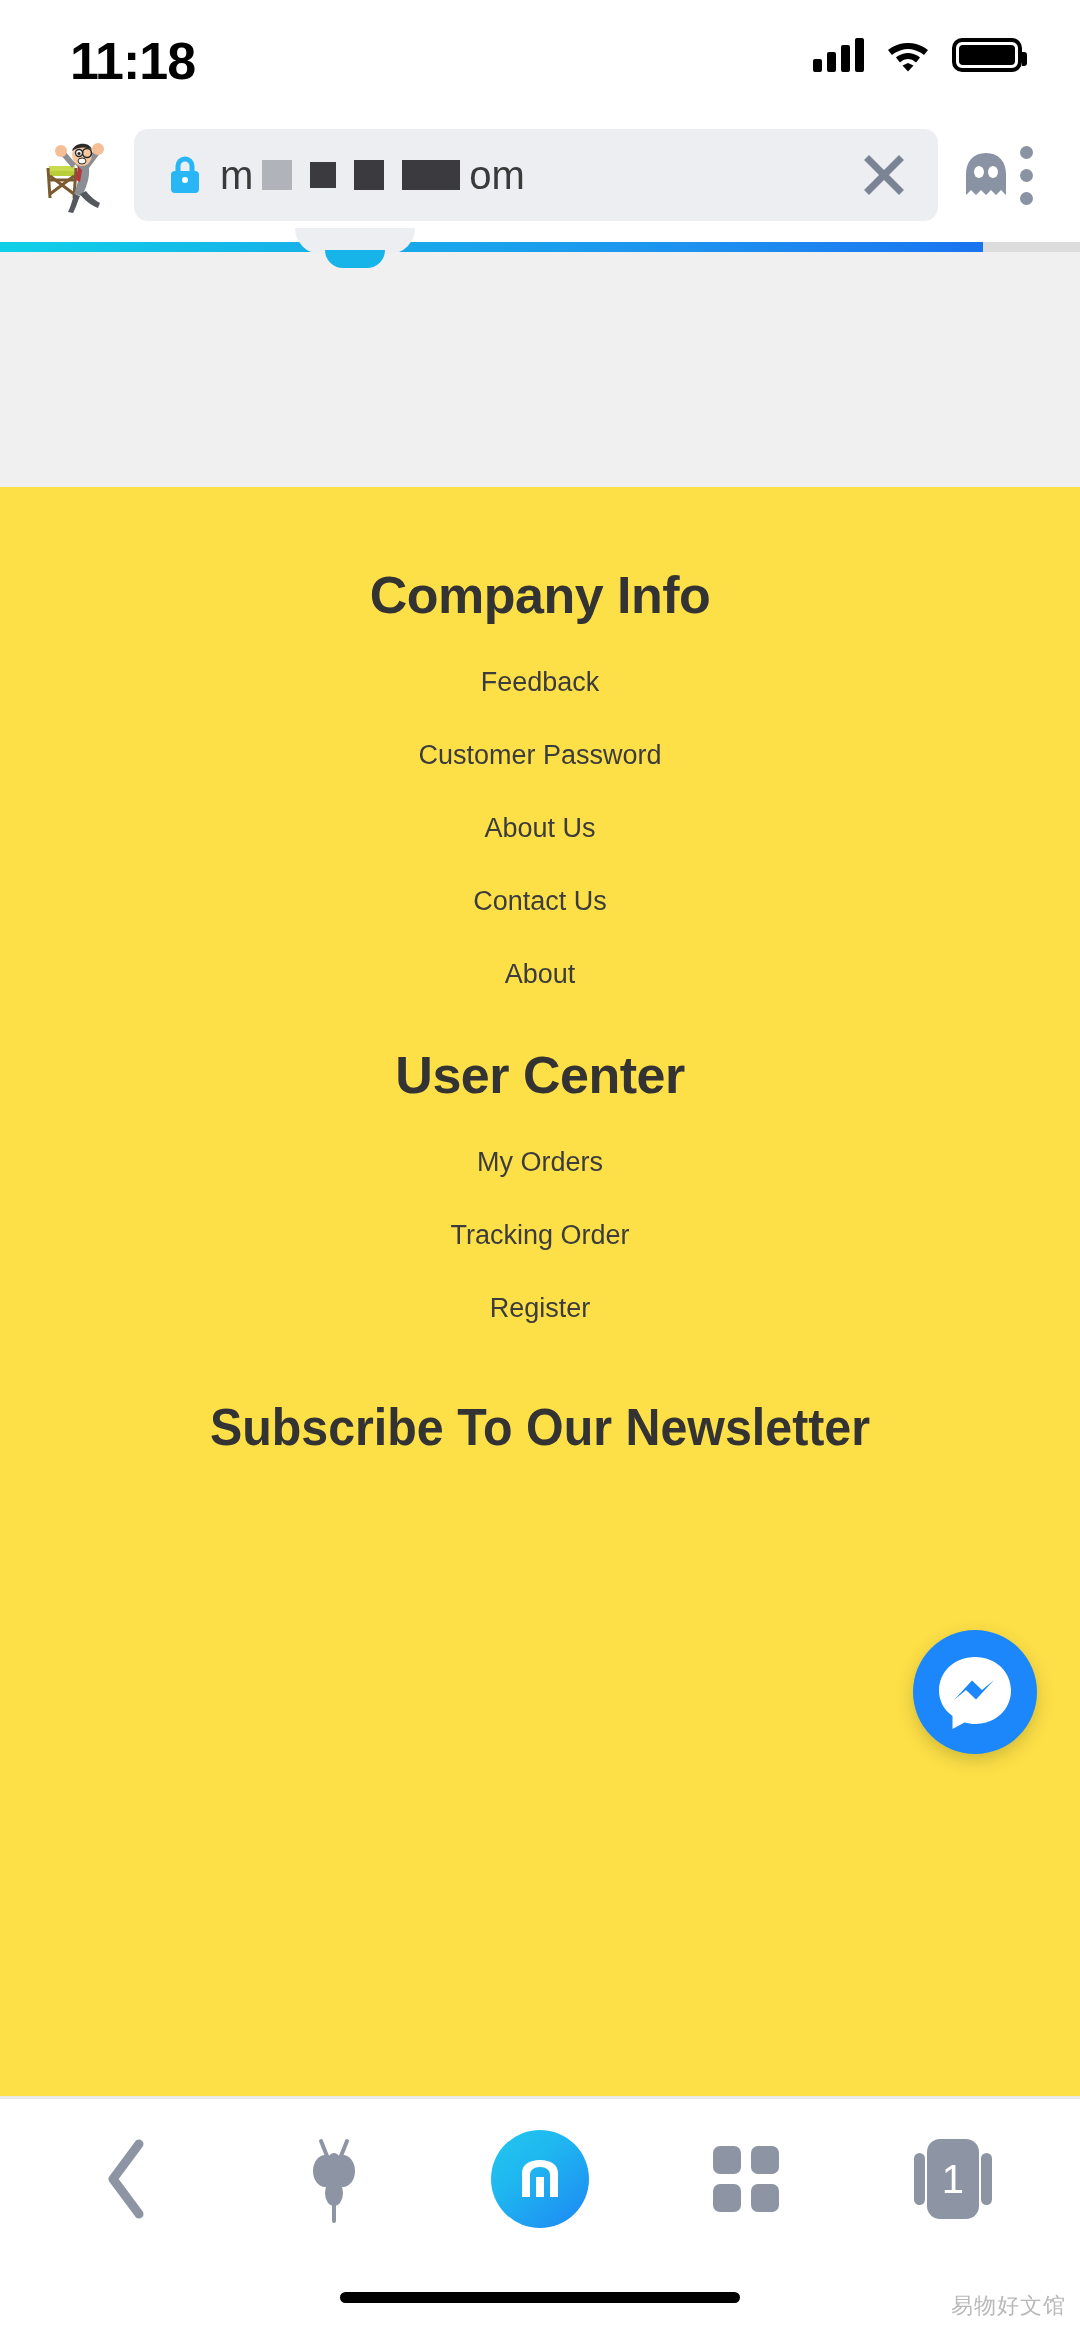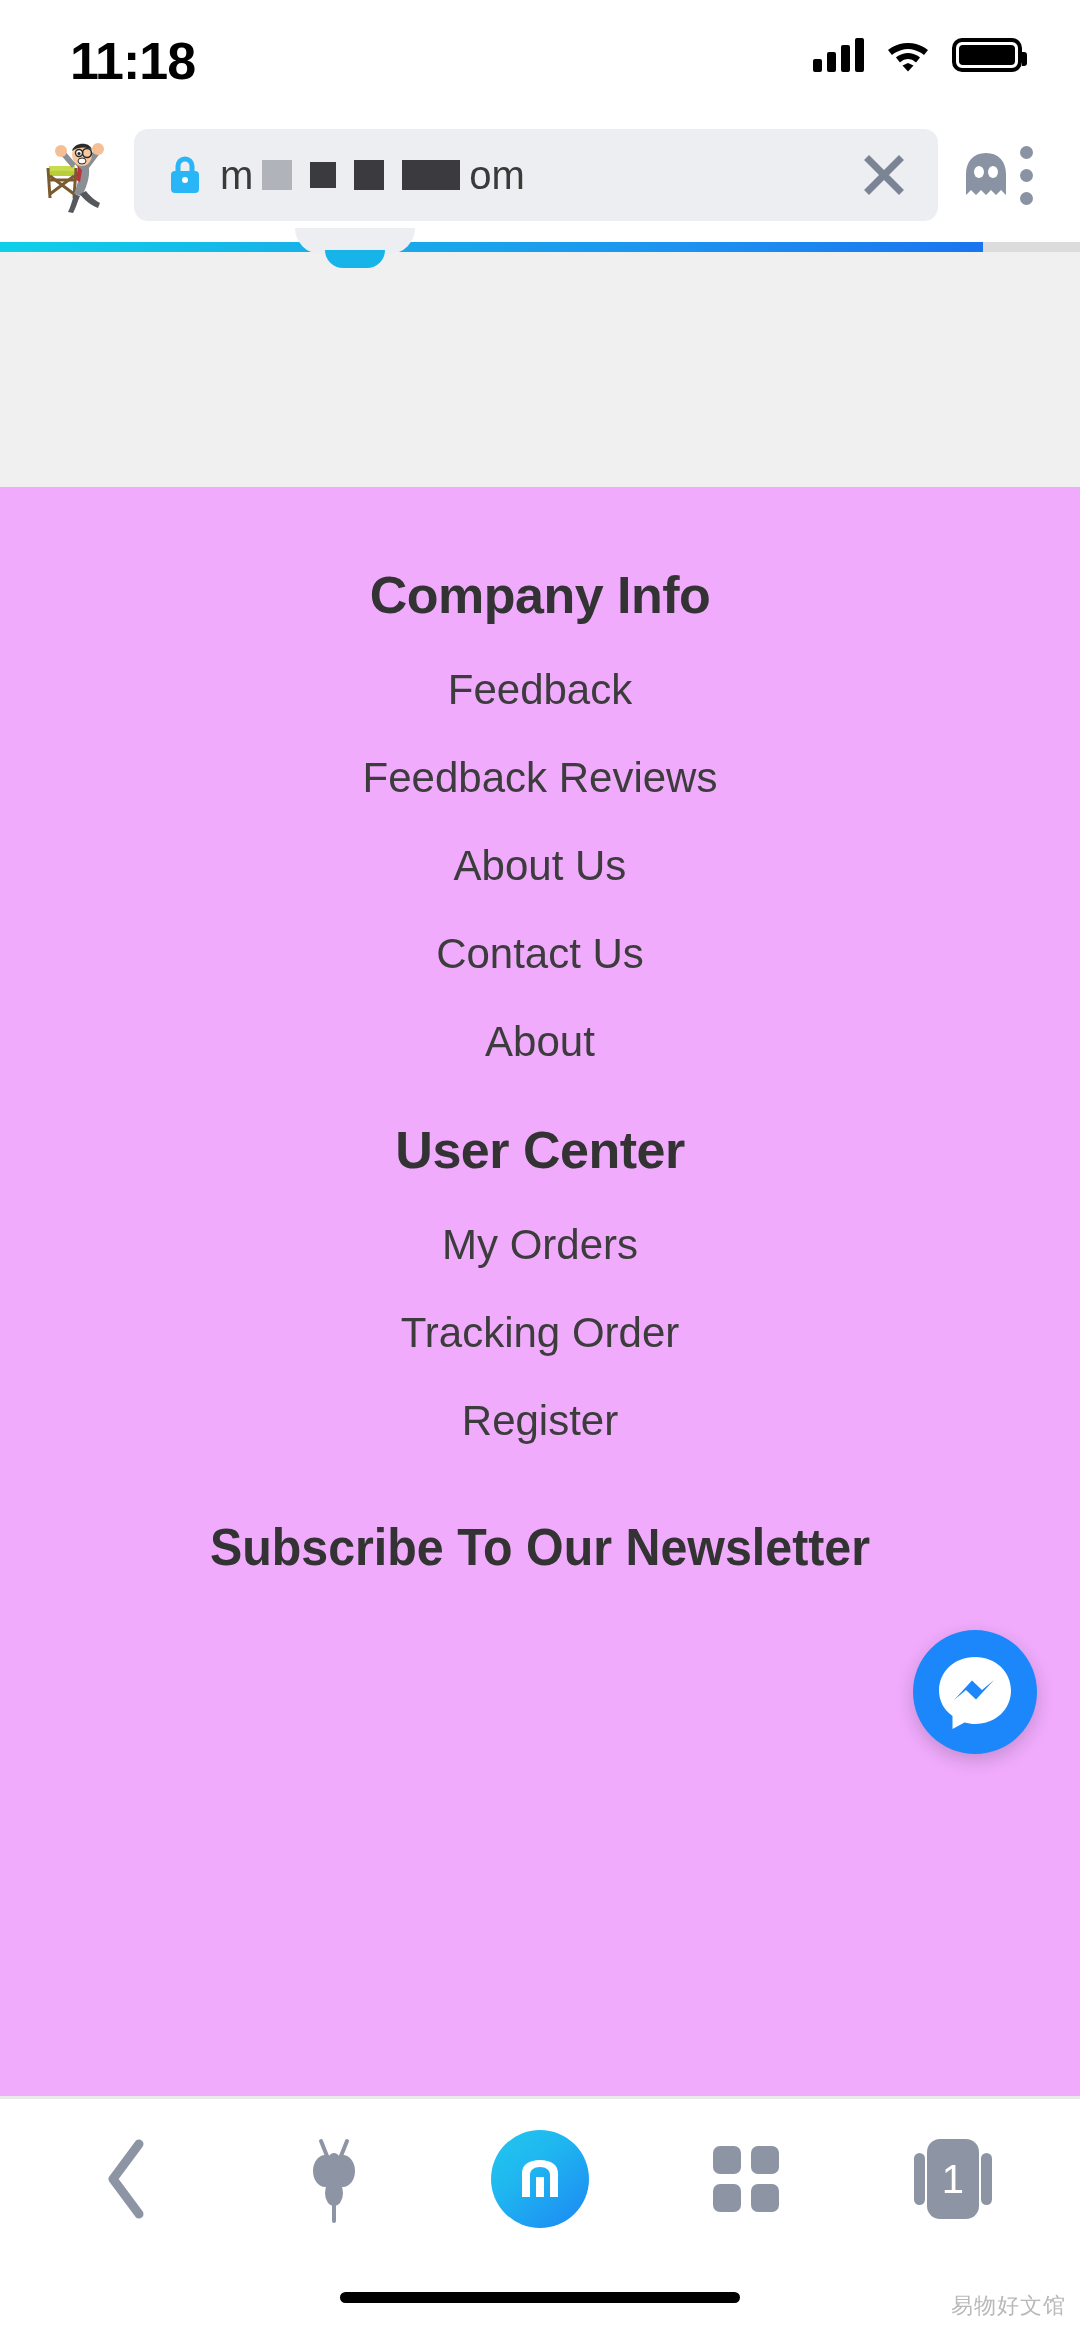--- a/index.html
+++ b/index.html
@@ -83,31 +83,31 @@
   .progress {
     position:absolute; top:242px; left:0; width:1080px; height:10px;
     background:#dcdcdc;
   }
   .progress .bar {
     height:10px; width:91%;
     background:linear-gradient(to right,#0fd0e8 0%,#16b4e8 28%,#1d92ef 70%,#1a74f0 100%);
   }
 
   
-  .page { position:absolute; top:252px; left:0; width:1080px; bottom:0; background:#f0abfc; }
+  .page { position:absolute; top:252px; left:0; width:1080px; bottom:0; background:#fde047; }
   .blank-block { width:1080px; height:235px; background:#f0f0f0; }
 
   .footer-col { padding-top:80px; text-align:center; }
   .col-title {
     font-size:52px; font-weight:bold; color:#333333;
     letter-spacing:-0.5px; line-height:1.1;
   }
   .link-list { margin-top:22px; }
   .link-item {
-    font-size:42px; color:#3c3c3c; line-height:1.0;
+    font-size:27px; color:#3c3c3c; line-height:1.0;
     padding:23px 0; display:block; text-decoration:none;
   }
   .news-title {
     font-size:52px; font-weight:bold; color:#333333;
     text-align:center; margin-top:52px;
     font-family:"Liberation Sans Narrow","Liberation Sans",sans-serif;
     transform:scaleX(0.93); letter-spacing:0px;
   }
 
   
@@ -258,21 +258,21 @@
     <div class="bar" style="width: 91%;"></div>
   </div>
 
   <div class="page">
     <div class="blank-block"></div>
 
     <div class="footer-col">
       <div class="col-title">Company Info</div>
       <div class="link-list">
         <a class="link-item">Feedback</a>
-        <a class="link-item">Feedback Reviews</a>
+        <a class="link-item">Customer Password</a>
         <a class="link-item">About Us</a>
         <a class="link-item">Contact Us</a>
         <a class="link-item">About</a>
       </div>
     </div>
 
     <div class="footer-col" style="padding-top:36px;">
       <div class="col-title">User Center</div>
       <div class="link-list">
         <a class="link-item">My Orders</a>

